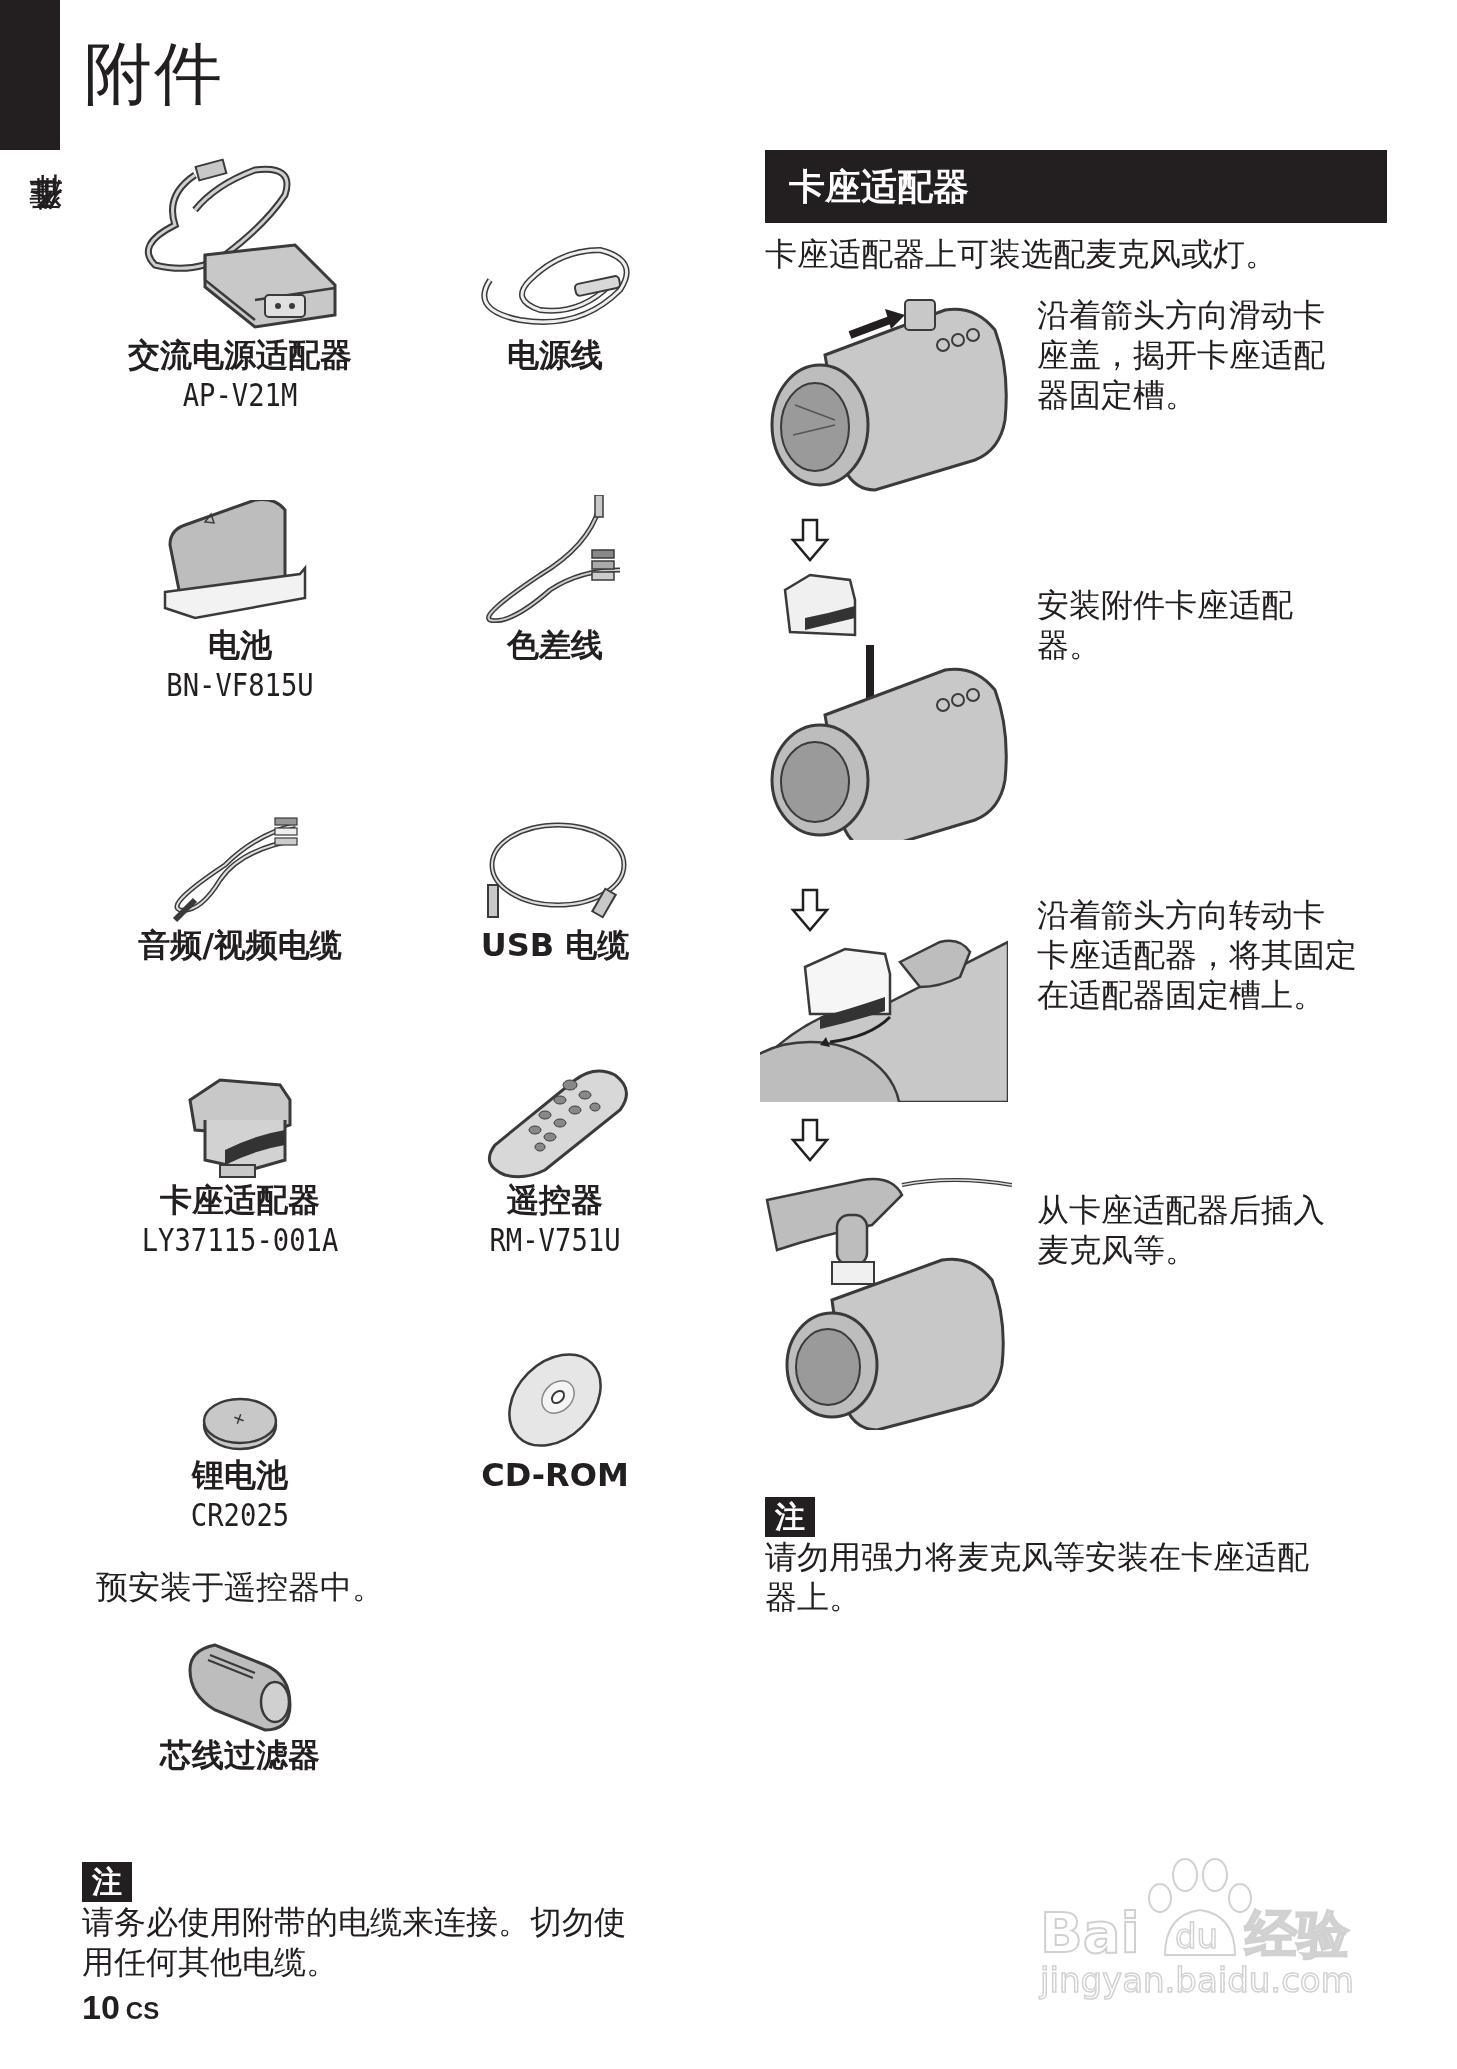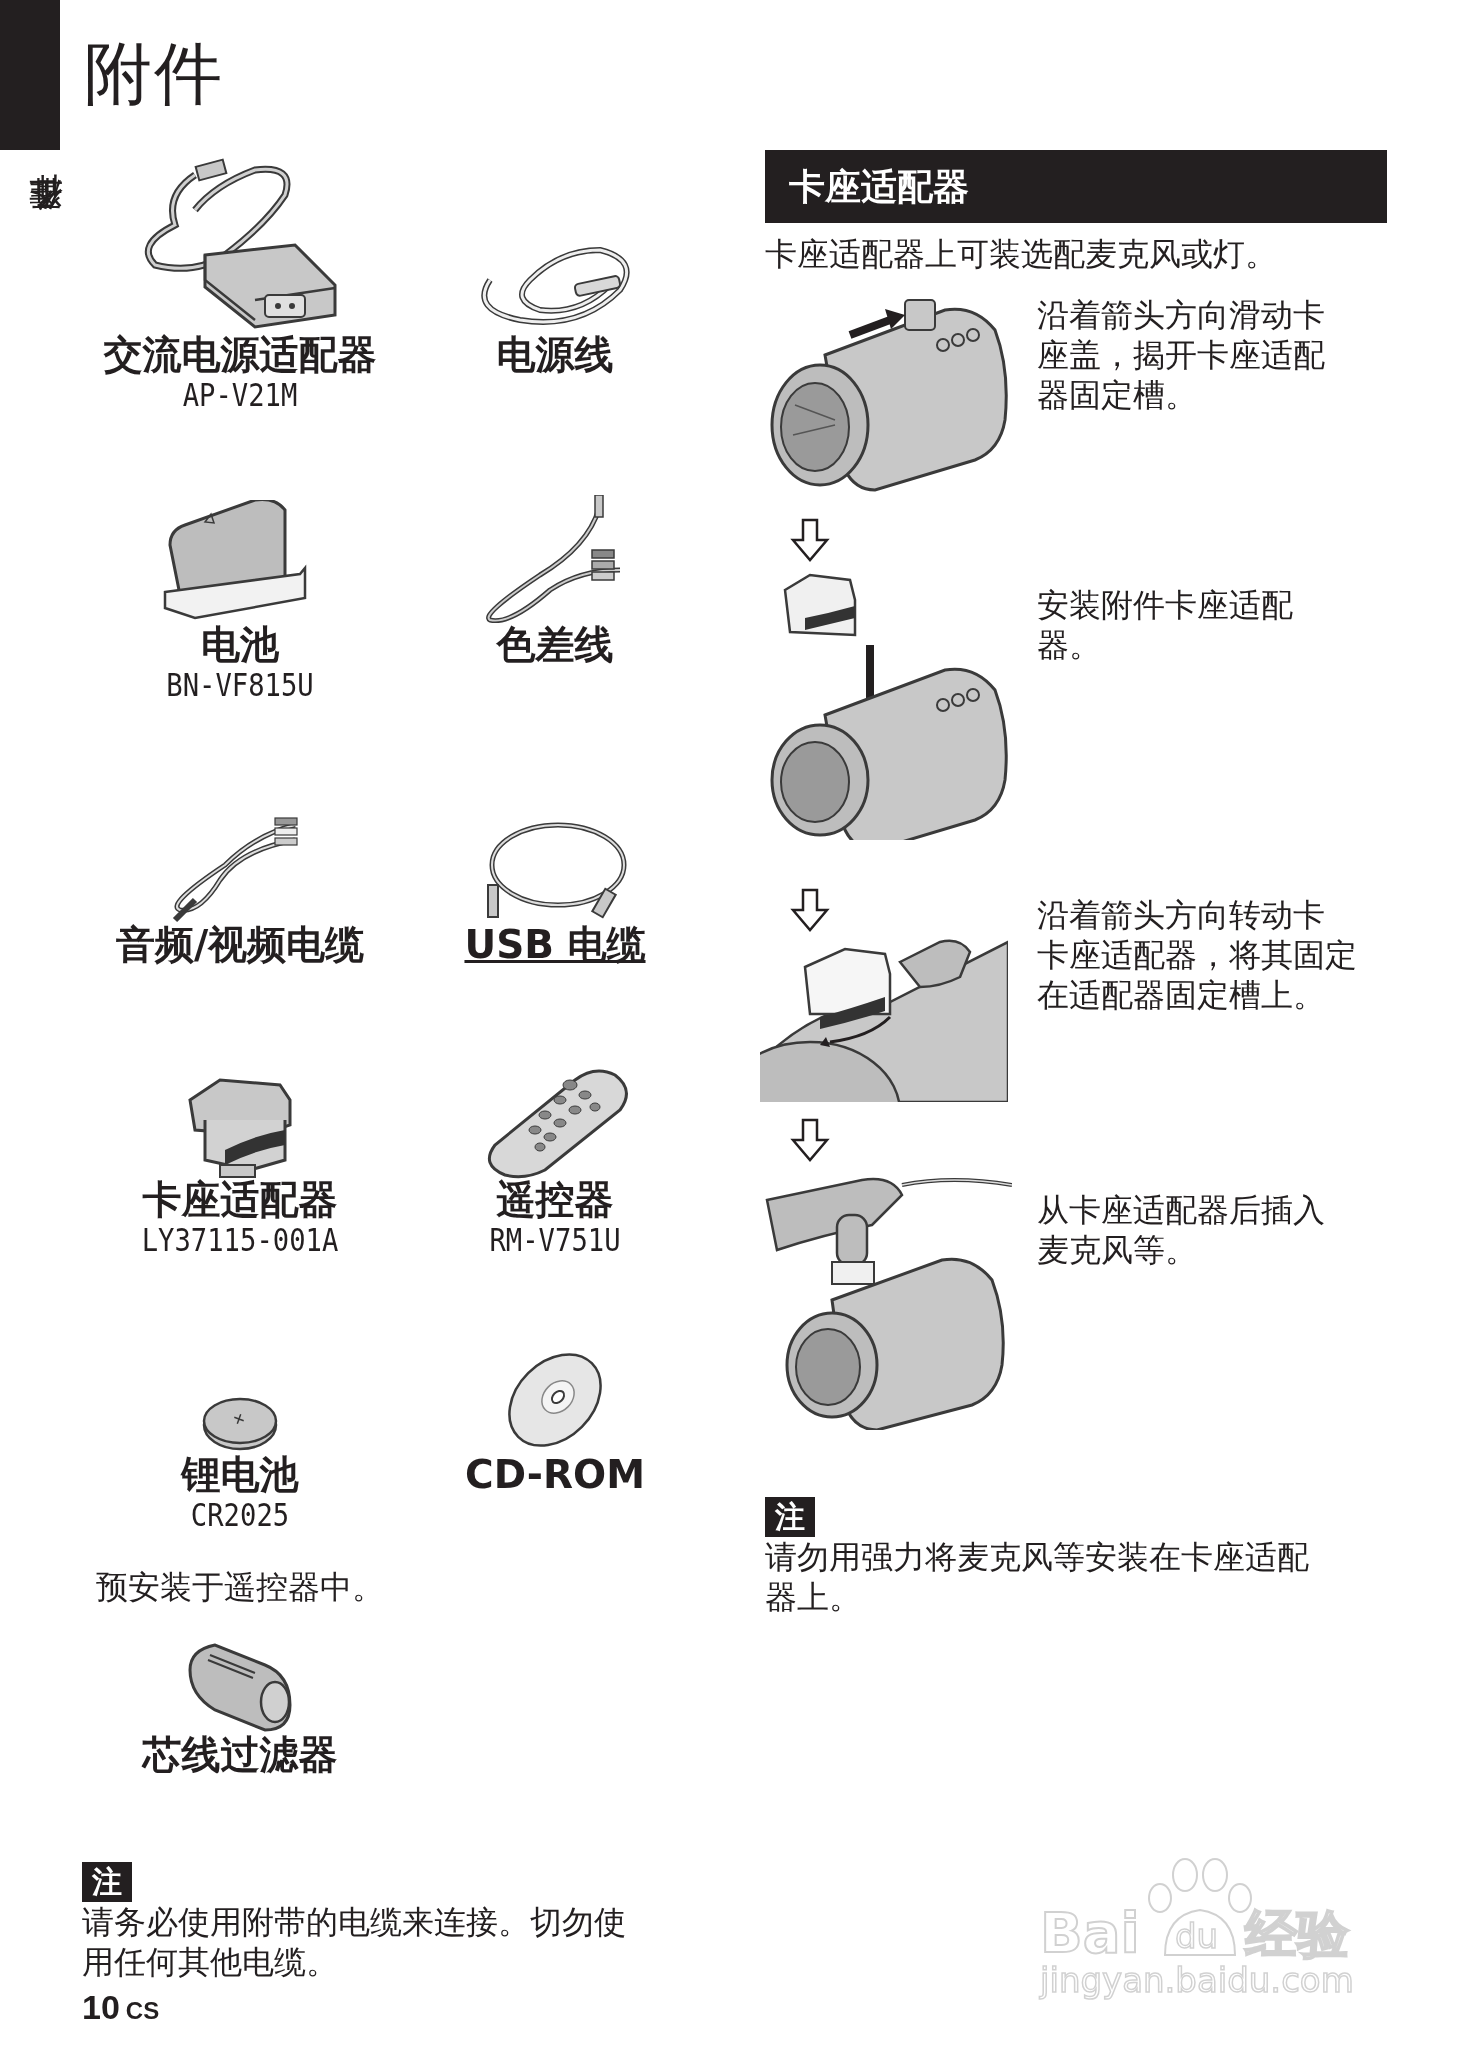--- a/index.html
+++ b/index.html
@@ -6,21 +6,21 @@
   body { width:1457px; height:2069px; position:relative; overflow:hidden;
          font-family:"DejaVu Sans", sans-serif; color:#231f20; }
   .abs { position:absolute; }
   .side-tab { left:0; top:0; width:60px; height:150px; background:#231f20; }
   .side-label { left:22px; top:160px; width:46px; height:150px;
     writing-mode:vertical-rl; transform:rotate(180deg); font-size:34px; letter-spacing:2px;
     display:flex; align-items:center; justify-content:center; line-height:1; }
   .page-title { left:84px; top:40px; font-size:68px; line-height:1; letter-spacing:2px; }
   .item { position:absolute; width:340px; text-align:center; }
   .item .pic { width:100%; display:flex; justify-content:center; align-items:flex-end; }
-  .item .name { font-size:39px; line-height:40px; font-weight:bold; }
+  .item .name { font-size:32px; line-height:40px; font-weight:bold; }
   .item .model { font-family:"DejaVu Sans Mono", monospace; font-size:32px; line-height:40px; transform:scaleX(0.85); }
   .item .desc { font-family:"DejaVu Serif", serif; font-size:32px; line-height:40px; white-space:nowrap;margin-top:32px; }
   .note-badge { background:#231f20; color:#fff; font-size:30px; line-height:40px; padding:0 10px; display:inline-block; font-weight:bold; }
   .note-text { font-family:"DejaVu Serif", serif; font-size:32px; line-height:40px; }
   .page-num { left:82px; top:1988px; font-size:34px; font-weight:bold; font-family:Liberation Sans, sans-serif; }
   .page-num .cs { font-size:24px; margin-left:6px; }
   .sec-header { left:765px; top:150px; width:622px; height:73px; background:#231f20; color:#fff;
     font-size:36px; line-height:73px; padding-left:24px; box-sizing:border-box; font-weight:bold; }
   .intro { left:765px; top:234px; font-family:"DejaVu Serif", serif; font-size:32px; line-height:40px; }
   .step-text { font-family:"DejaVu Serif", serif; font-size:32px; line-height:40px; width:330px; }
@@ -95,21 +95,21 @@
       <path d="M130 15 q-40 10 -70 40 q-60 40 -45 45 q20 3 40 -30 q20 -30 75 -40" fill="none" stroke="#dddddd" stroke-width="2"></path>
       <rect x="110" y="8" width="22" height="7" fill="#999" stroke="#3a3a3a" stroke-width="1.2"></rect>
       <rect x="110" y="18" width="22" height="7" fill="#eee" stroke="#3a3a3a" stroke-width="1.2"></rect>
       <rect x="110" y="28" width="22" height="7" fill="#ccc" stroke="#3a3a3a" stroke-width="1.2"></rect>
       <path d="M30 90 l-20 20" stroke="#3a3a3a" stroke-width="6"></path>
     </svg>
   </div>
   <div class="name">音频/视频电缆</div>
 </div>
 
-<div class="item" style="left:385px;top:800px;text-decoration:underline;">
+<div class="item" style="left:385px;top:800px;">
   <div class="pic" style="height:125px;">
     <svg width="150" height="110" viewBox="0 0 150 110">
       <ellipse cx="78" cy="50" rx="66" ry="40" fill="none" stroke="#3a3a3a" stroke-width="5"></ellipse>
       <ellipse cx="78" cy="50" rx="66" ry="40" fill="none" stroke="#dddddd" stroke-width="2"></ellipse>
       <rect x="8" y="70" width="10" height="32" fill="#c8c8c8" stroke="#3a3a3a" stroke-width="2"></rect>
       <rect x="118" y="75" width="12" height="26" fill="#c8c8c8" stroke="#3a3a3a" stroke-width="2" transform="rotate(30 124 88)"></rect>
     </svg>
   </div>
   <div class="name">USB 电缆</div>
 </div>

